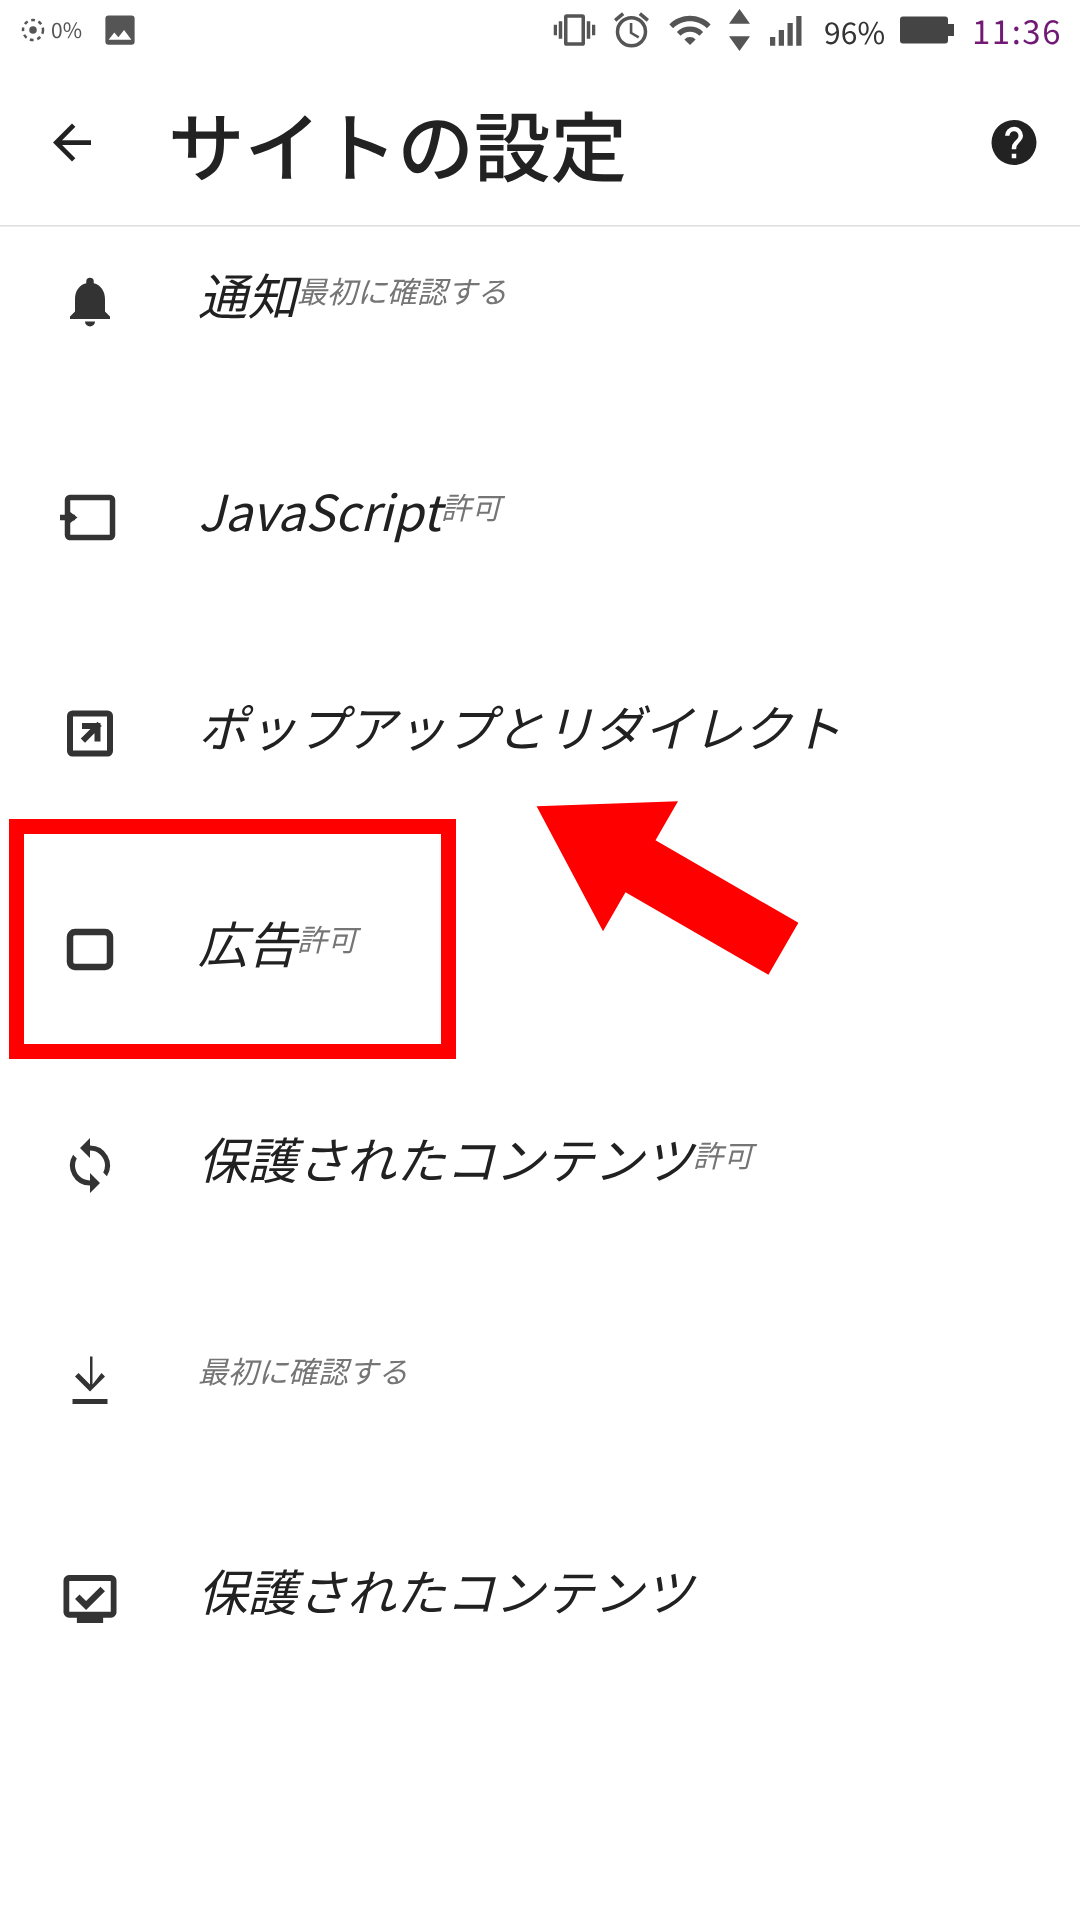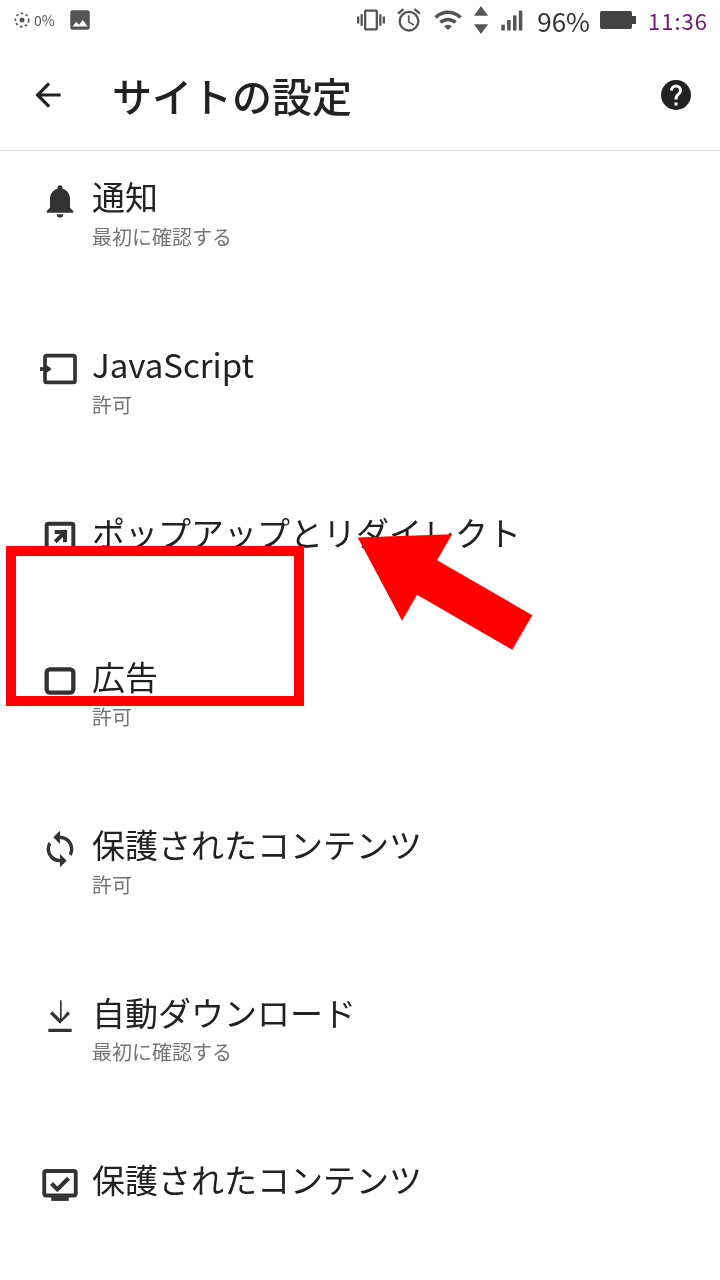--- a/index.html
+++ b/index.html
@@ -19,32 +19,32 @@
     display: flex;
     align-items: center;
     padding: 0 12px;
     font-size: 24px;
     color: #444;
   }
   .status-left  { display:flex; align-items:center; gap:12px; }
   .status-right { display:flex; align-items:center; gap:10px; margin-left:auto; }
   .status-bar svg { display:block; }
   .status-time { font-size:22px; color:#701a75; letter-spacing:1px; }
-  .status-bat  { font-size:26px; color:#333; }
+  .status-bat  { font-size:20px; color:#333; }
 
   
   .app-bar {
     height: 110px;
     display:flex;
     align-items:center;
     padding: 0 20px 0 24px;
     border-bottom: 1px solid #ddd;
   }
   .app-title {
-    font-size: 40px;
+    font-size: 51px;
     font-weight: 500;
     margin-left: 40px;
     flex:1;
     color:#222;
   }
   .icon-btn { width:48px; height:48px; display:flex; align-items:center; justify-content:center; }
 
   
   .list { }
   .row {
@@ -54,22 +54,24 @@
     min-height: 100px;
     box-sizing:border-box;
   }
   .row .icon {
     width:64px;
     display:flex;
     justify-content:center;
     padding-top:6px;
   }
   .row .texts {
-    display:flex;
-    flex-direction:column;
+    margin-left: 40px;
+    display:flex;
+    flex-direction:row;
+    font-style:italic;
   }
   .row .title {
     font-size: 33px;
     color:#212121;
     line-height:1.3;
   }
   .row .sub {
     font-size: 20px;
     color:#757575;
     margin-top:4px;
@@ -236,21 +238,20 @@
   </div>
   <div class="spacer"></div>
 
   <div class="row">
     <div class="icon">
       <svg width="40" height="40" viewBox="0 0 24 24" fill="#333">
         <path d="M19 19H5v2h14v-2zM12 2L12 13.17 7.41 8.59 6 10l6 6 6-6-1.41-1.41L13 13.17V2h-1z"></path>
       </svg>
     </div>
     <div class="texts">
-      <div class="title">自動ダウンロード</div>
       <div class="sub">最初に確認する</div>
     </div>
   </div>
   <div class="spacer"></div>
 
   <div class="row">
     <div class="icon">
       <svg width="42" height="42" viewBox="0 0 24 24" fill="none" stroke="#333" stroke-width="2.2">
         <rect x="3" y="4" width="18" height="14" rx="1"></rect>
         <path d="M7 20h10"></path>

